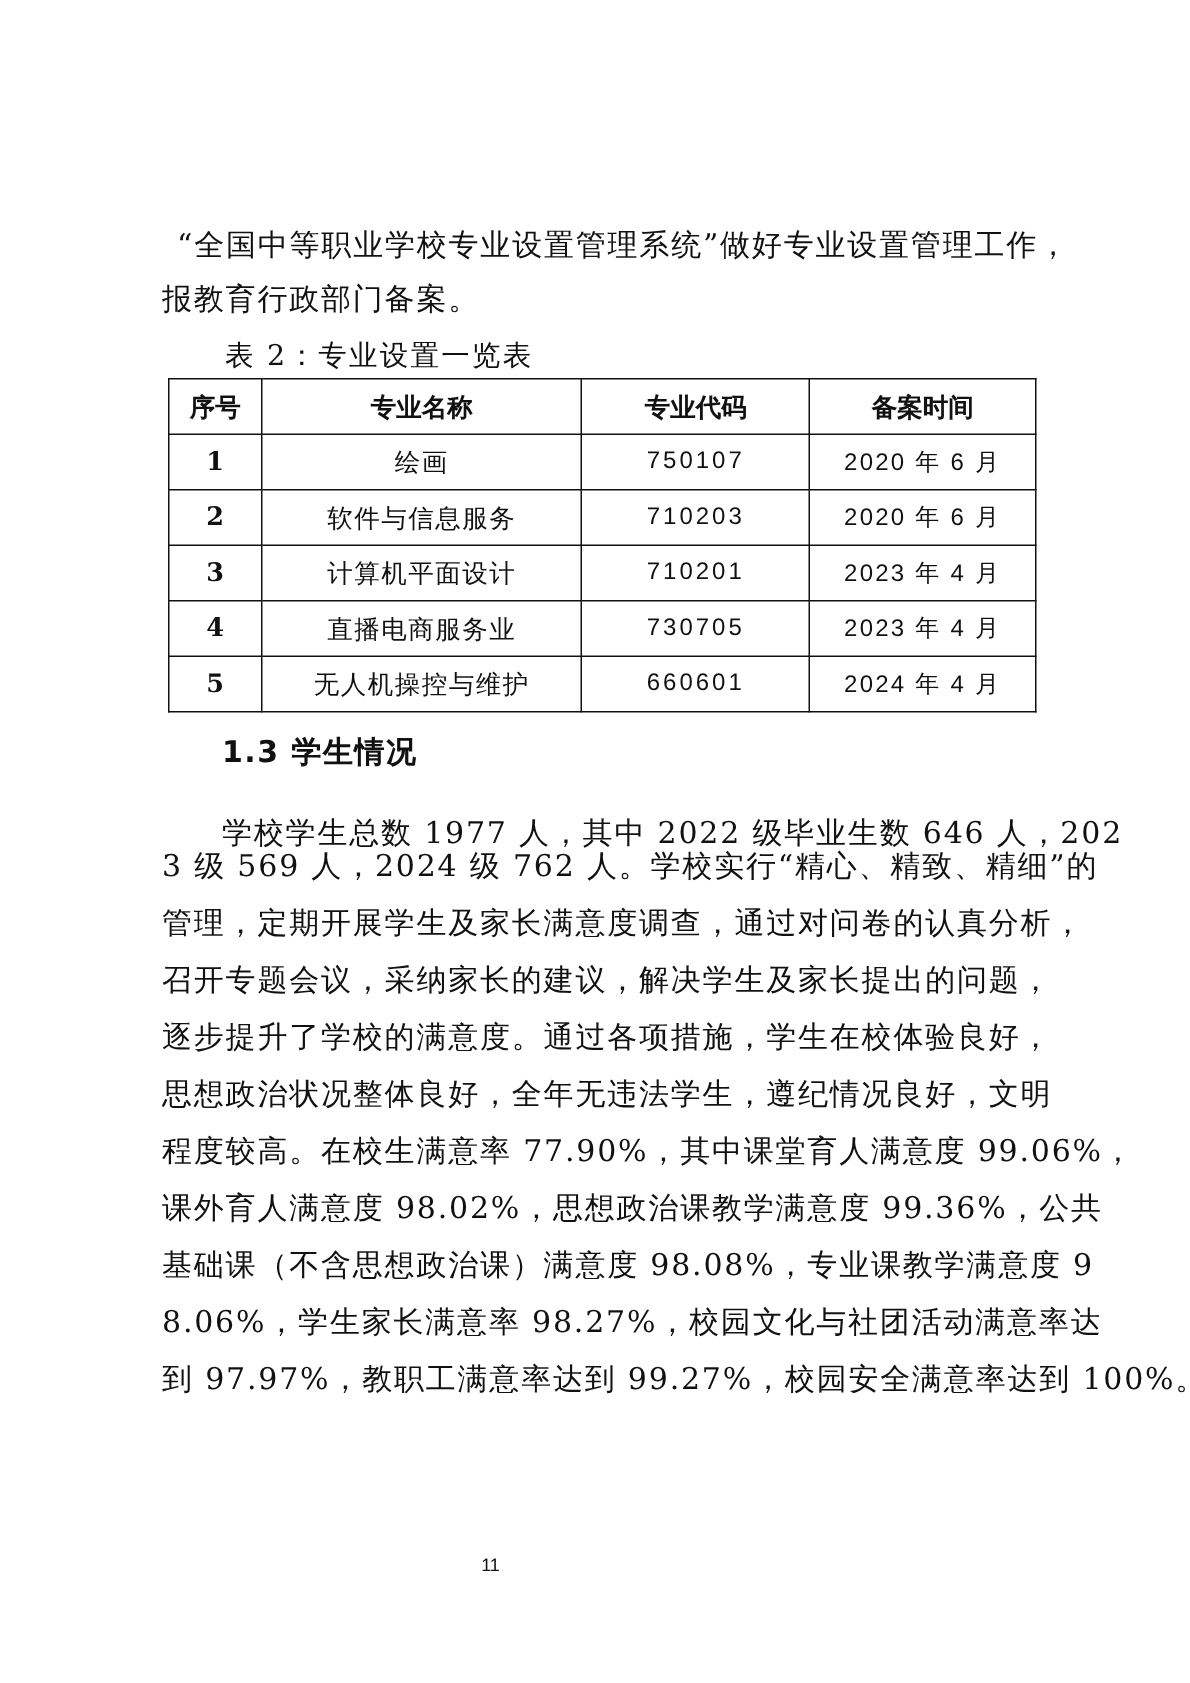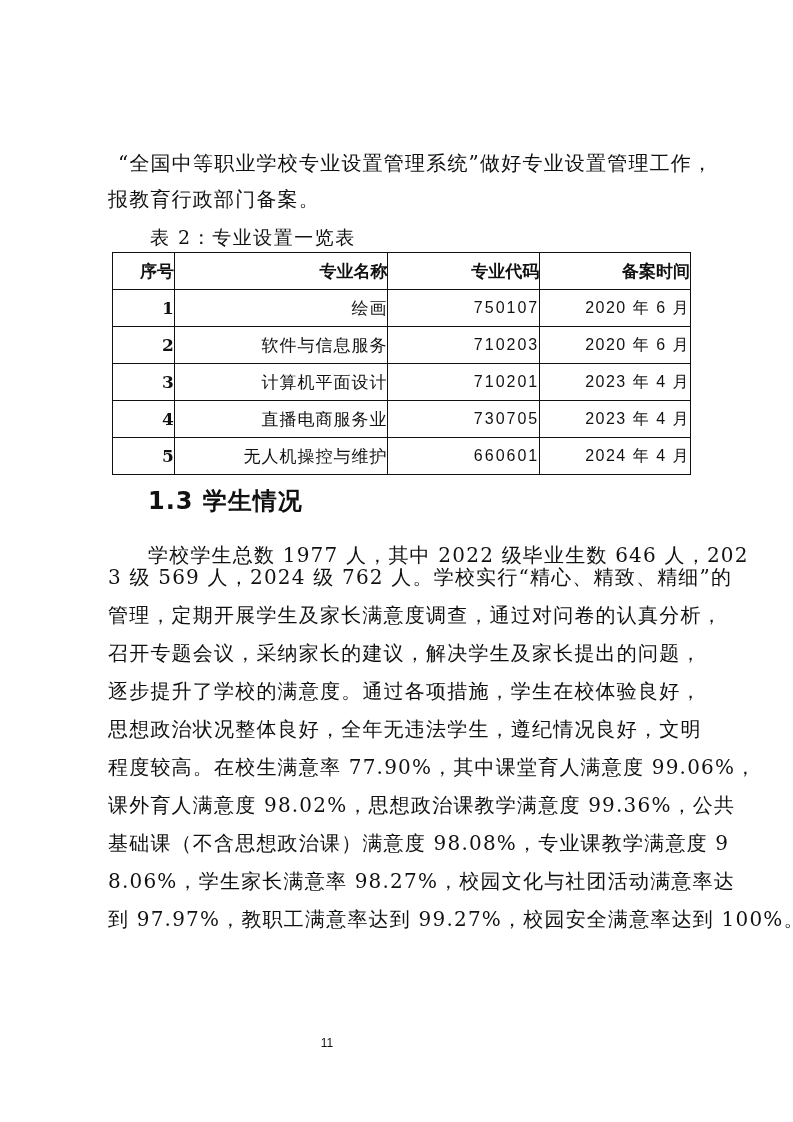--- a/index.html
+++ b/index.html
@@ -5,28 +5,28 @@
     html, body { margin: 0; padding: 0; background: #ffffff; }
     body { width: 793px; height: 1122px; position: relative; overflow: hidden;
            font-family: "DejaVu Serif", "Liberation Serif", serif; color: #111; }
     .line { position: absolute; left: 108px; font-size: 20px; line-height: 26px;
             white-space: nowrap; letter-spacing: 1.2px; }
     .indent { left: 148px; }
     .caption { position: absolute; left: 150px; top: 224px; font-size: 19px; line-height: 26px;
                letter-spacing: 1.5px; white-space: nowrap; }
     table.spec { position: absolute; left: 112px; top: 252px; width: 579px;
                  border-collapse: collapse; font-size: 17px; }
-    table.spec th, table.spec td { border: 1.5px solid #111; text-align: right;
+    table.spec th, table.spec td { border: 1.5px solid #111; text-align: center;
                                     height: 36px; padding: 0; }
     table.spec th { font-weight: bold; font-family: "DejaVu Sans", "Liberation Sans", sans-serif; font-size: 17px; }
     table.spec td.num { font-weight: bold; font-family: "DejaVu Serif", serif; }
     table.spec td.name { font-weight: normal; font-family: "DejaVu Sans", "Liberation Sans", sans-serif; letter-spacing: 1px; }
     table.spec td.code { letter-spacing: 2px; font-family: "Liberation Sans", sans-serif; font-size: 16px; }
     table.spec td.date { letter-spacing: 1.5px; font-family: "Liberation Sans", sans-serif; font-size: 16px; }
-    .heading { position: absolute; left: 148px; top: 488px; font-size: 24px; font-weight: bold;
+    .heading { position: absolute; left: 148px; top: 488px; font-size: 20px; font-weight: bold;
                line-height: 26px; letter-spacing: 1px; white-space: nowrap;
                font-family: "DejaVu Sans", "Liberation Sans", sans-serif; }
     .pageno { position: absolute; left: 0; width: 654px; top: 1036px; text-align: center;
               font-size: 12px; font-family: "Liberation Sans", sans-serif; }
   </style>
 </head>
 <body>
 
 <div>
 

